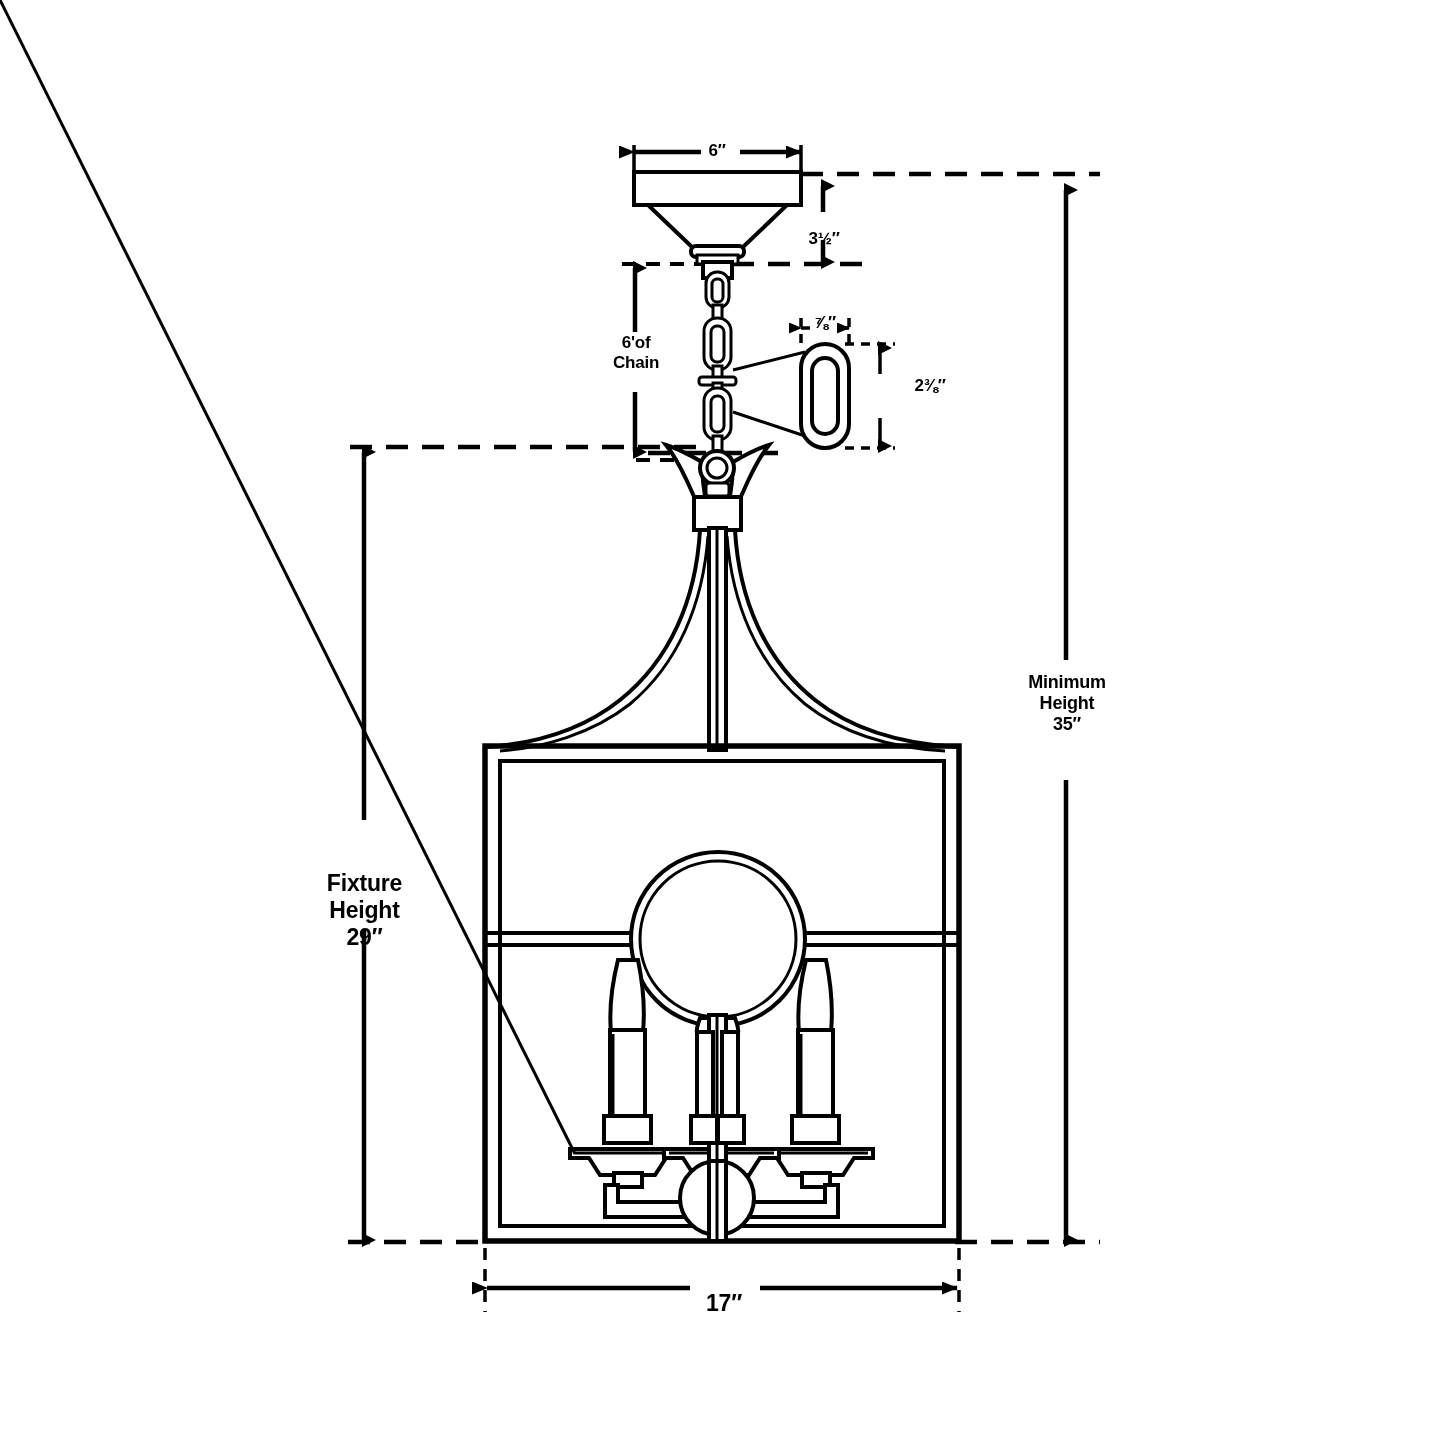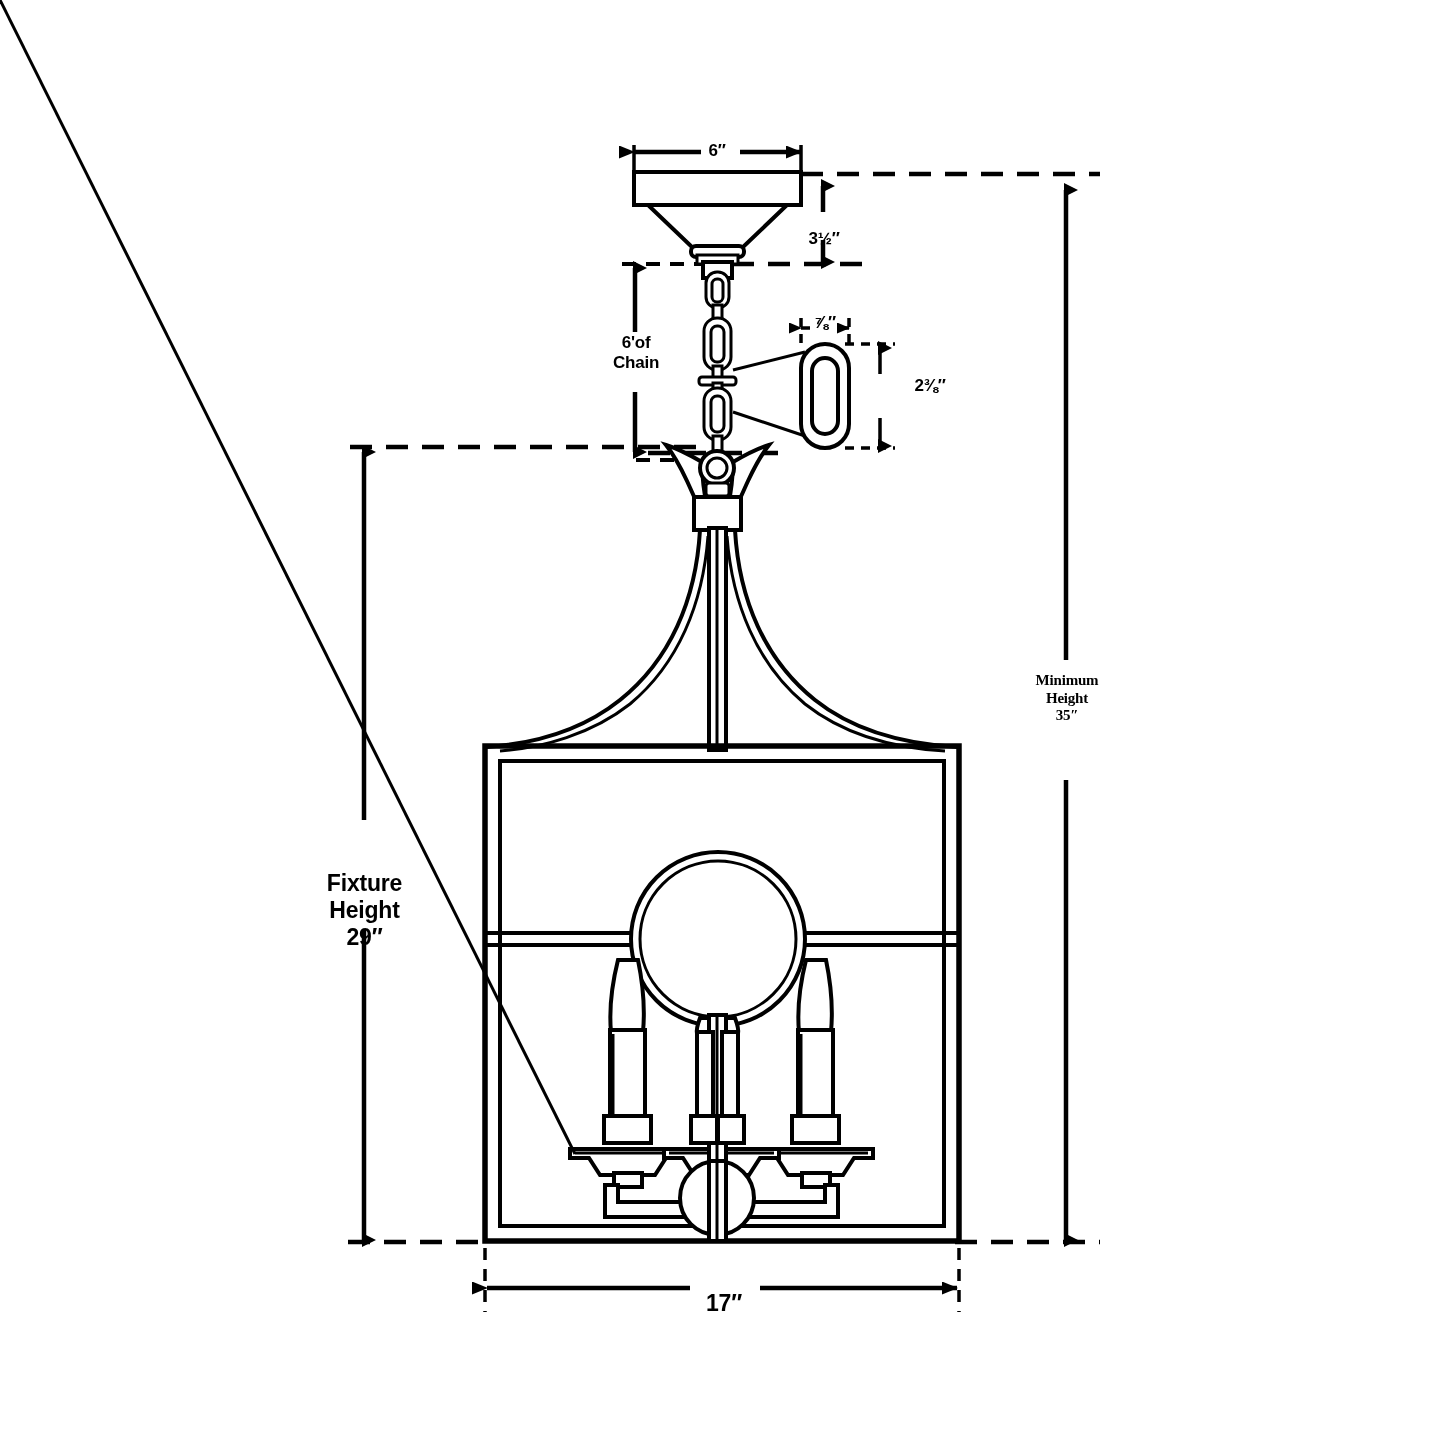--- a/index.html
+++ b/index.html
@@ -37,21 +37,21 @@
     line-height: 1.18;
     white-space: pre-line;
     letter-spacing: -0.2px;
   }
   .lbl-width-top   { font-size: 17px; }
   .lbl-drop        { font-size: 17px; margin-top: 12px; }
   .lbl-chain       { font-size: 17px; }
   .lbl-link-w      { font-size: 17px; }
   .lbl-link-h      { font-size: 17px; }
   .lbl-fixture     { font-size: 23px; }
-  .lbl-minimum     { font-size: 15px; font-family: Liberation Serif, serif; }
+  .lbl-minimum     { font-size: 18px; }
   .lbl-width-bot   { font-size: 23px; }
 </style>
 </head>
 <body>
 
 <div id="drawing-root">
 
   <svg id="fixture-svg" viewBox="0 0 1445 1445">
     <defs>
       <style>

